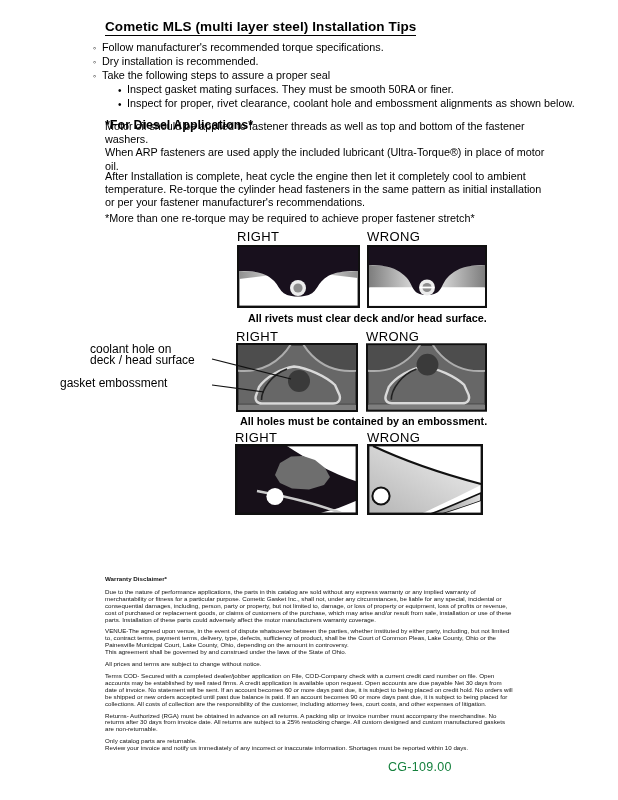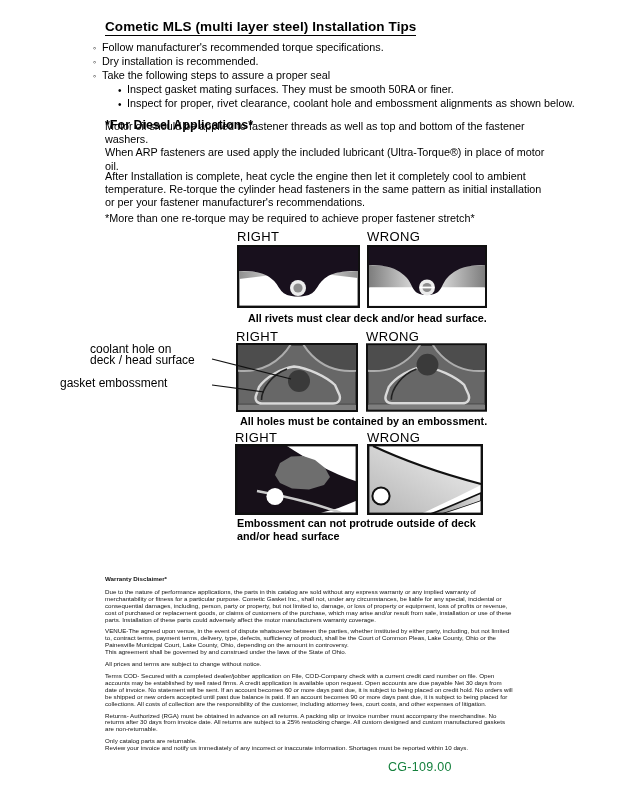--- a/index.html
+++ b/index.html
@@ -187,22 +187,20 @@
     <rect x="1.2" y="1.2" width="113.6" height="68.6" fill="#ffffff"></rect>
     <path d="M6,2 C40,18 80,31 114,40 L114,69.8 L2,69.8 L2,2 Z" fill="url(#bandMain)"></path>
     <path d="M6,2 C40,18 80,31 114,40" stroke="#111111" stroke-width="2" fill="none"></path>
     <path d="M54,69.8 C76,60 96,50 114,41 L114,49 C98,56 80,64 64,69.8 Z" fill="#ffffff"></path>
     <path d="M64,69.8 C80,64 98,56 114,49 L114,57 C102,61.5 88,66 76,69.8 Z" fill="url(#bandThin)" stroke="#111111" stroke-width="1.6"></path>
     <path d="M76,69.8 C88,66 102,61.5 114,57 L114,69.8 Z" fill="#ffffff"></path>
     <circle cx="14" cy="52" r="8.6" fill="#ffffff" stroke="#111111" stroke-width="2"></circle>
     <rect x="1.2" y="1.2" width="113.6" height="68.6" fill="none" stroke="#101010" stroke-width="2.4"></rect>
   </svg>
 
-  <div class="abs caption" style="left:237px; top:517px; width:270px;">Embossment can not protrude outside of deck
-and/or head surface</div>
 
   <div class="abs legal">
     <div class="lg-h">Warranty Disclaimer*</div>
     <p>Due to the nature of performance applications, the parts in this catalog are sold without any express warranty or any implied warranty of merchantability or fitness for a particular purpose.  Cometic Gasket Inc., shall not, under any circumstances, be liable for any special, incidental or consequential damages, including, person, party or property, but not limited to, damage, or loss of property or equipment, loss of profits or revenue, cost of purchased or replacement goods, or claims of customers of the purchase, which may arise and/or result from sale, installation or use of these parts.  Installation of these parts could adversely affect the motor manufacturers warranty coverage.</p>
     <p>VENUE-The agreed upon venue, in the event of dispute whatsoever between the parties, whether instituted by either party, including, but not limited to, contract terms, payment terms, delivery, type, defects, sufficiency of product, shall be the Court of Common Pleas, Lake County, Ohio or the Painesville Municipal Court, Lake County, Ohio, depending on the amount in controversy.
 This agreement shall be governed by and construed under the laws of the State of Ohio.</p>
     <p>All prices and terms are subject to change without notice.</p>
     <p>Terms COD- Secured with a completed dealer/jobber application on File, COD-Company check with a current credit card number on file.  Open accounts may be established by well rated firms.  A credit application is available upon request.  Open accounts are due payable Net 30 days from date of invoice.  No statement will be sent.  If an account becomes 60 or more days past due, it is subject to being placed on credit hold.  No orders will be shipped or new orders accepted until past due balance is paid.  If an account becomes 90 or more days past due, it is subject to being placed for collections.  All costs of collection are the responsibility of the customer, including attorney fees, court costs, and other expenses of litigation.</p>
     <p>Returns- Authorized (RGA) must be obtained in advance on all returns.  A packing slip or invoice number must accompany the merchandise.  No returns after 30 days from invoice date.  All returns are subject to a 25% restocking charge.  All custom designed and custom manufactured gaskets are non-returnable.</p>
     <p>Only catalog parts are returnable.

